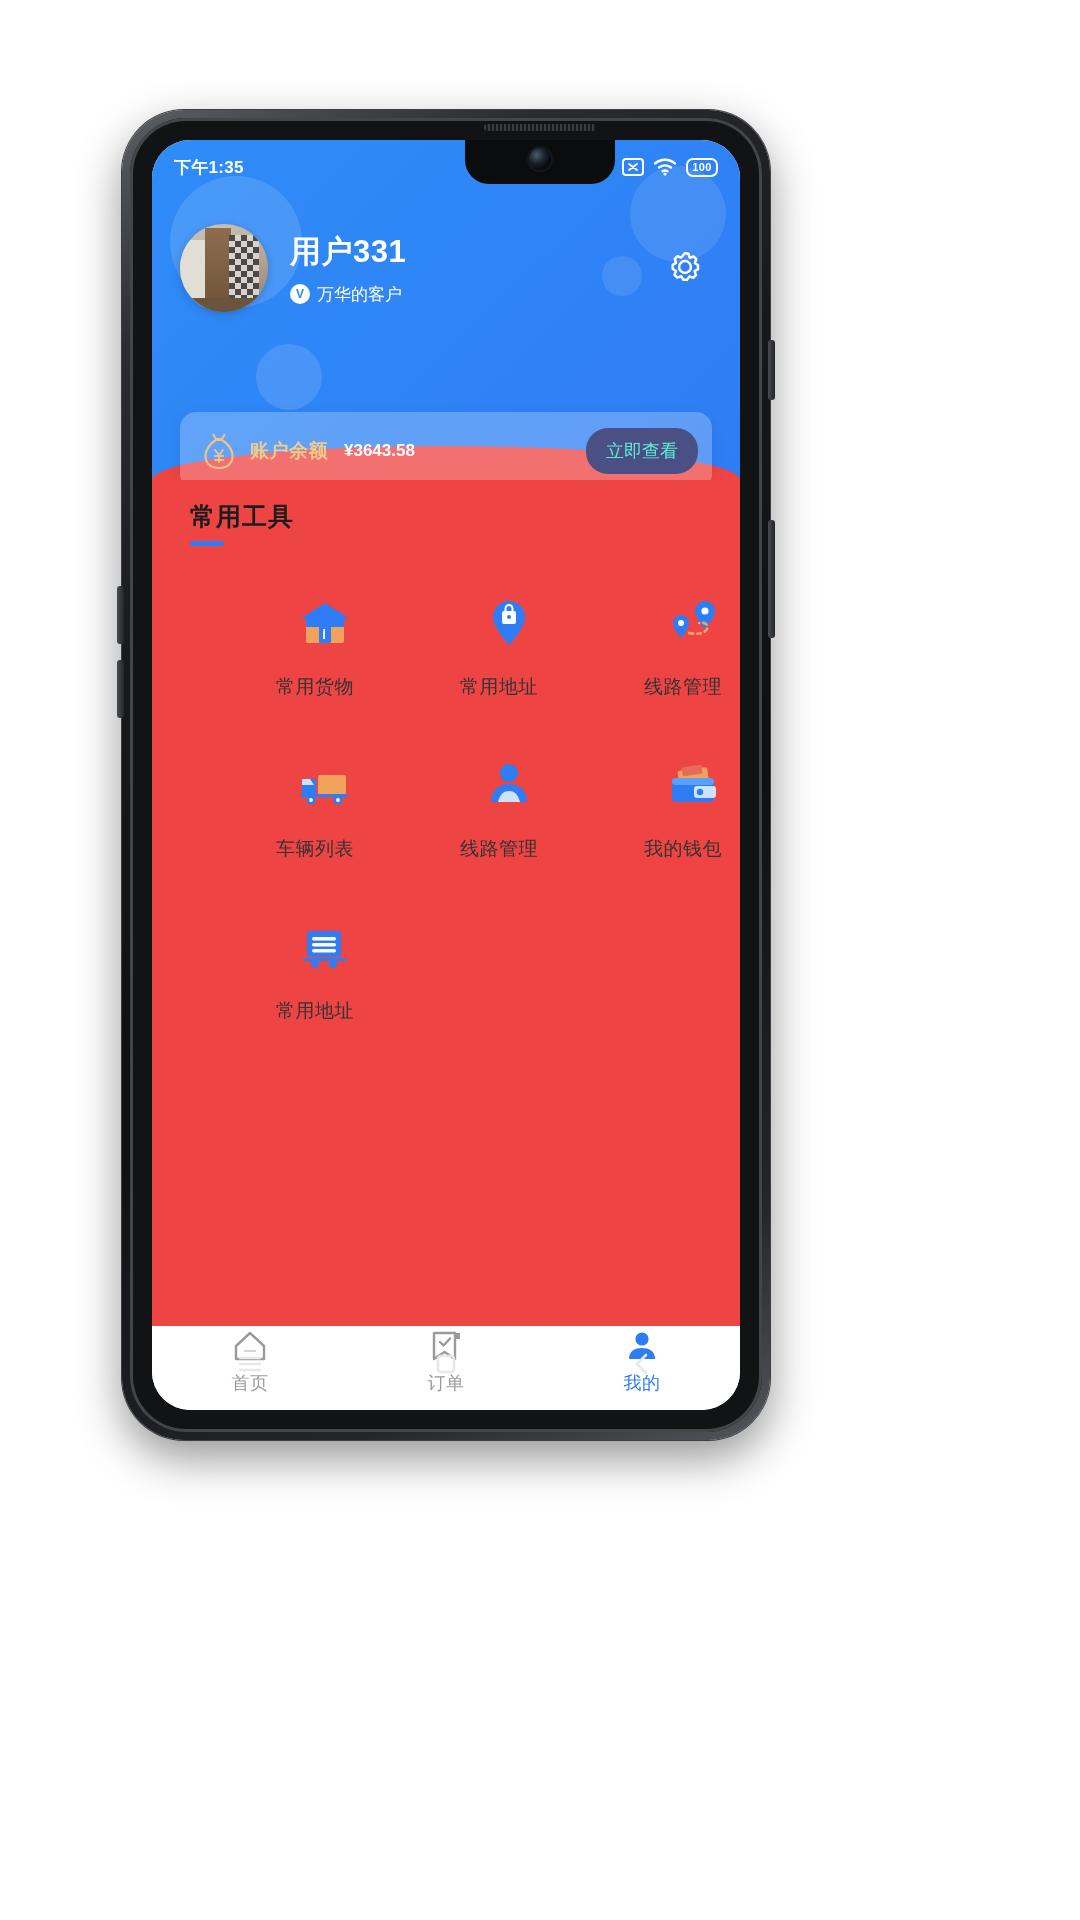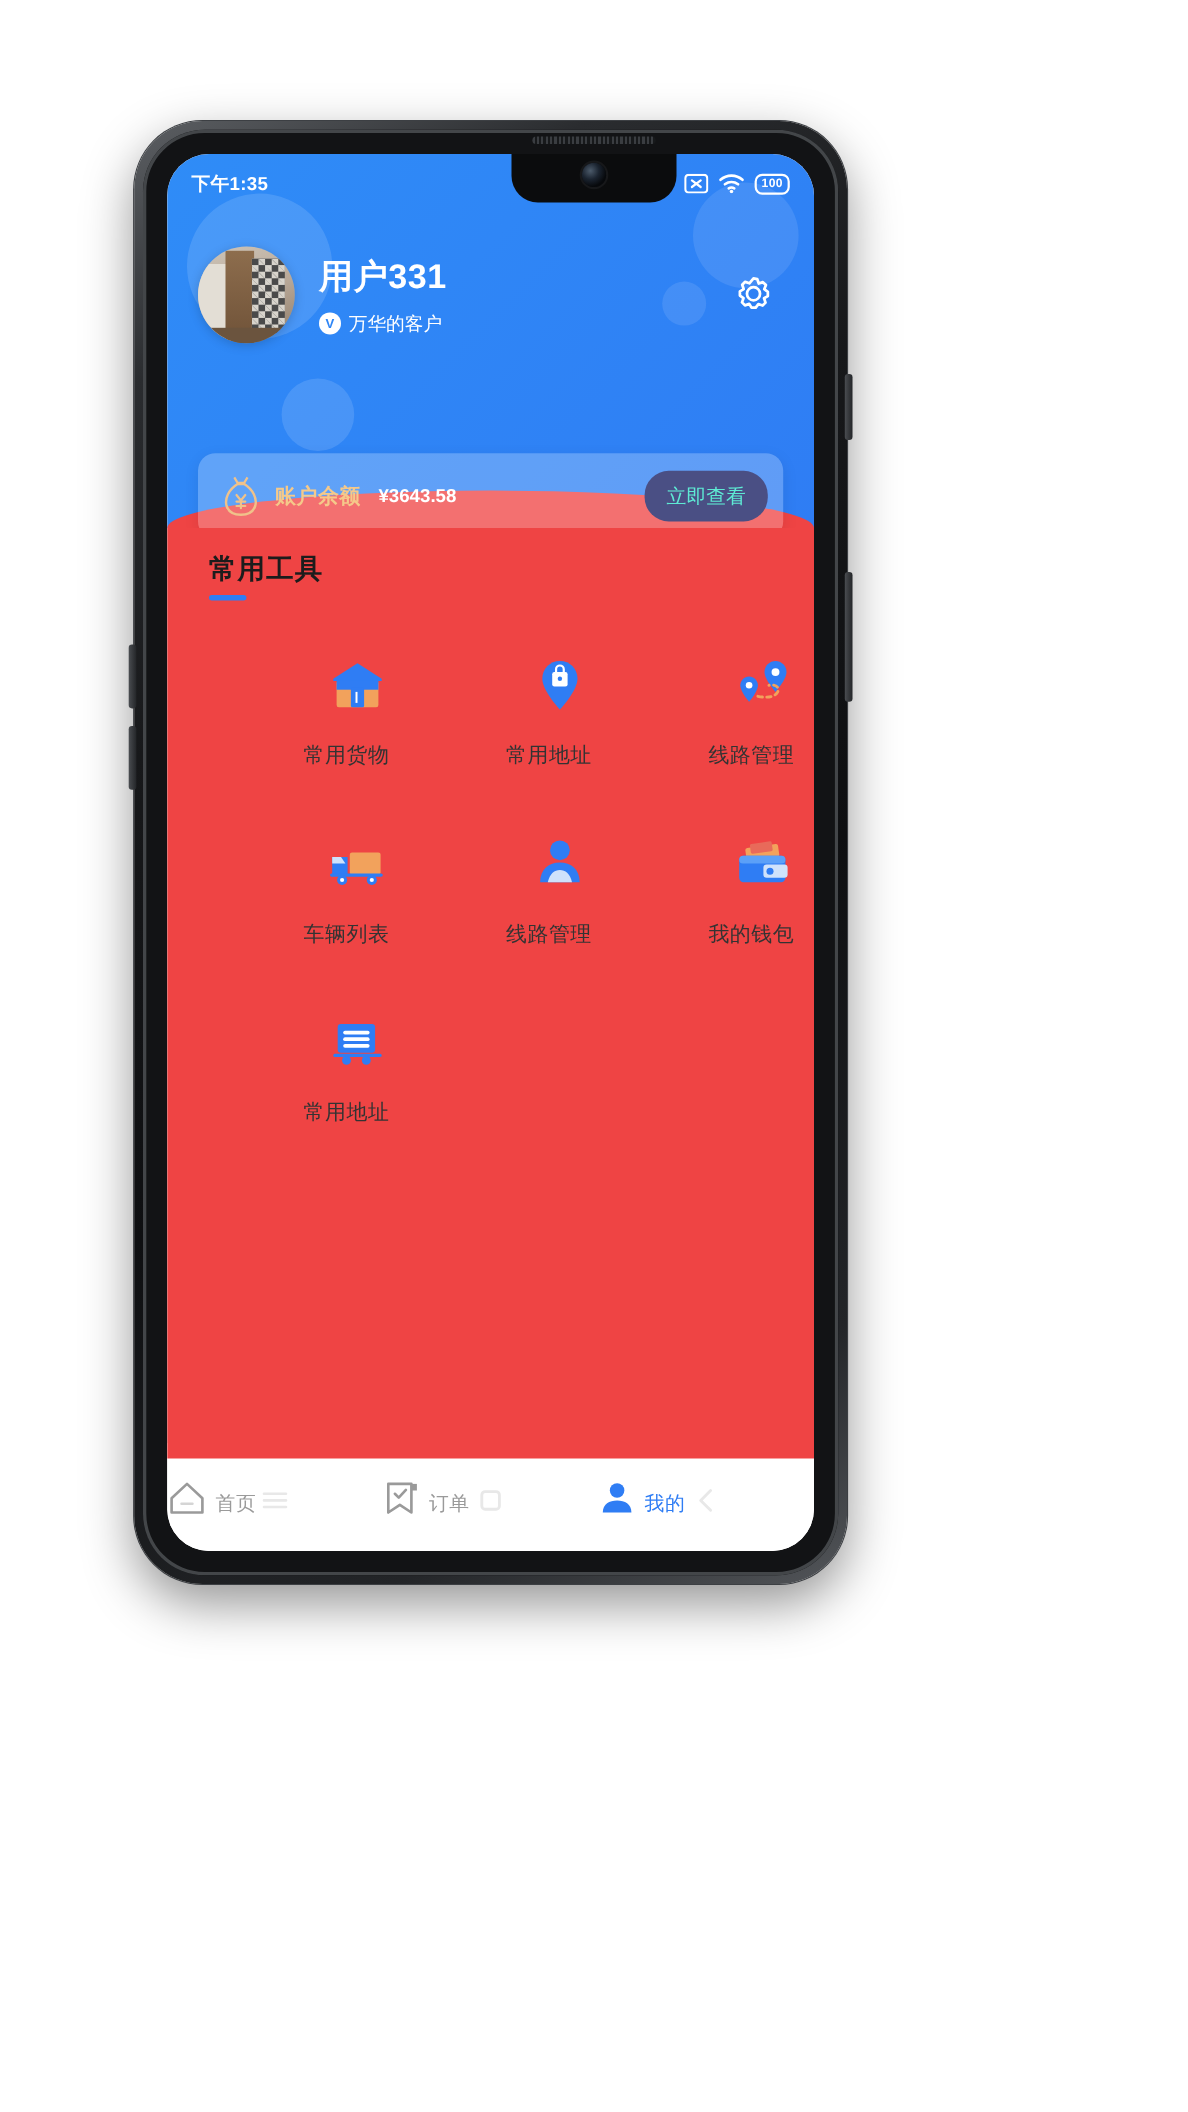--- a/index.html
+++ b/index.html
@@ -129,21 +129,21 @@
   .tool { display:flex; flex-direction:column; align-items:flex-end; padding:26px 0 30px 0; }
   .tool-ic { width:58px; height:58px; display:flex; align-items:center; justify-content:center; }
   .tool-lb { margin-top:22px; font-size:19px; color:#333; letter-spacing:.5px; }
 
   
   .tabbar {
     position:absolute; left:0; right:0; bottom:0; height:98px;
     background:#fff; border-top:1px solid #eceef0;
     display:flex; align-items:center;
   }
-  .tab { flex:1; display:flex; flex-direction:row; align-items:flex-end; gap:8px; }
+  .tab { flex:1; display:flex; flex-direction:column; align-items:center; gap:8px; }
   .tab-lb { font-size:18px; color:#9a9a9a; letter-spacing:.5px; }
   .tab.active .tab-lb { color:#2f7df4; }
   .sysnav {
     position:absolute; left:152px; top:1318px; width:588px; height:92px;
     display:flex; align-items:center; justify-content:space-around; color:#e8e8e8; z-index:45;
   }
 </style>
 </head>
 <body>
 

